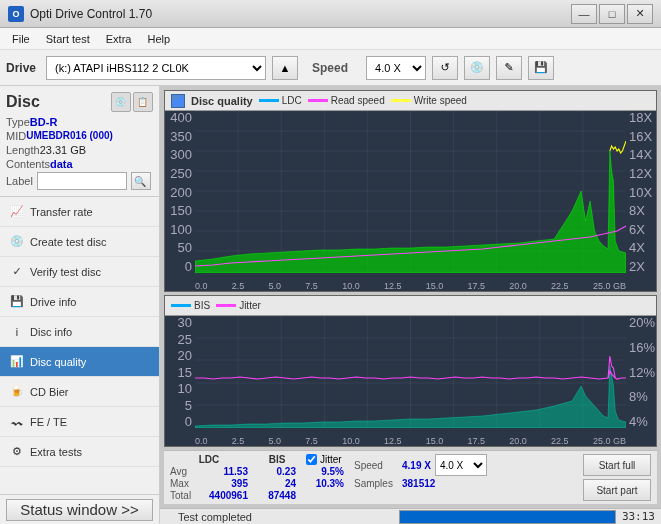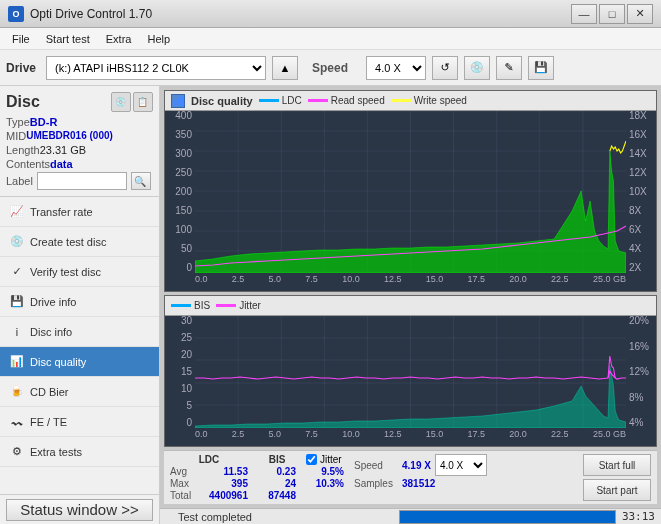--- a/index.html
+++ b/index.html
@@ -64,22 +64,22 @@
     .chart-header { background: #e8e8e8; border-bottom: 1px solid #999; height: 20px; display: flex; align-items: center; padding: 0 6px; gap: 6px; }
     .chart-title { font-size: 11px; font-weight: bold; color: #333; }
     .legend-item { display: flex; align-items: center; gap: 3px; font-size: 10px; color: #333; }
     .legend-dot { width: 20px; height: 3px; }
     
     .chart-body { position: relative; height: 180px; background: #2a3545; overflow: hidden; }
     .chart-body-small { position: relative; height: 130px; background: #2a3545; overflow: hidden; }
     
     .y-axis { position: absolute; left: 0; top: 0; bottom: 18px; width: 30px; display: flex; flex-direction: column; justify-content: space-between; align-items: flex-end; padding-right: 3px; }
     .y-axis-right { position: absolute; right: 0; top: 0; bottom: 18px; width: 30px; display: flex; flex-direction: column; justify-content: space-between; align-items: flex-start; padding-left: 3px; }
-    .axis-label { font-size: 10px; color: #aab; line-height: 1; }
-    .x-axis { position: absolute; bottom: 0; left: 30px; right: 30px; height: 24px; display: flex; justify-content: space-between; align-items: center; }
+    .axis-label { font-size: 13px; color: #aab; line-height: 1; }
+    .x-axis { position: absolute; bottom: 0; left: 30px; right: 30px; height: 24px; display: flex; justify-content: space-between; align-items: flex-end; }
     .x-label { font-size: 9px; color: #aab; }
     
     
     .stats-bar { background: #e8e8e8; border-top: 1px solid #bbb; padding: 3px 6px; display: flex; align-items: flex-start; gap: 10px; }
     .stats-col { display: flex; flex-direction: column; gap: 1px; }
     .stats-header { font-size: 10px; font-weight: bold; color: #333; text-align: center; }
     .stats-row { display: flex; gap: 4px; font-size: 10px; }
     .stats-label { color: #555; width: 28px; }
     .stats-value { color: #0000cc; font-weight: bold; width: 46px; text-align: right; }
     .stats-value2 { color: #0000cc; font-weight: bold; width: 38px; text-align: right; }

